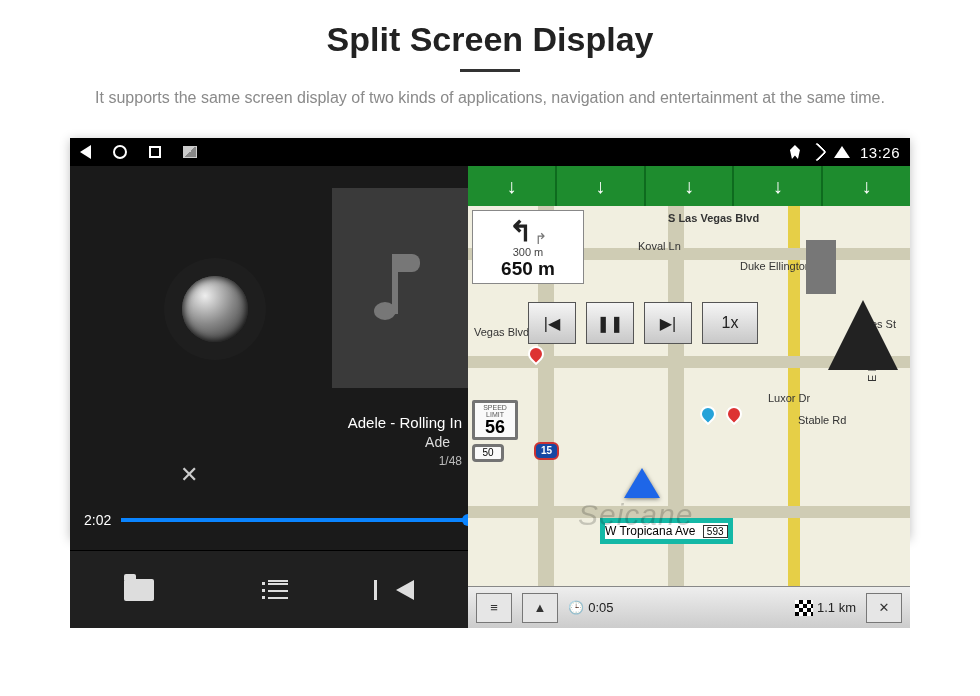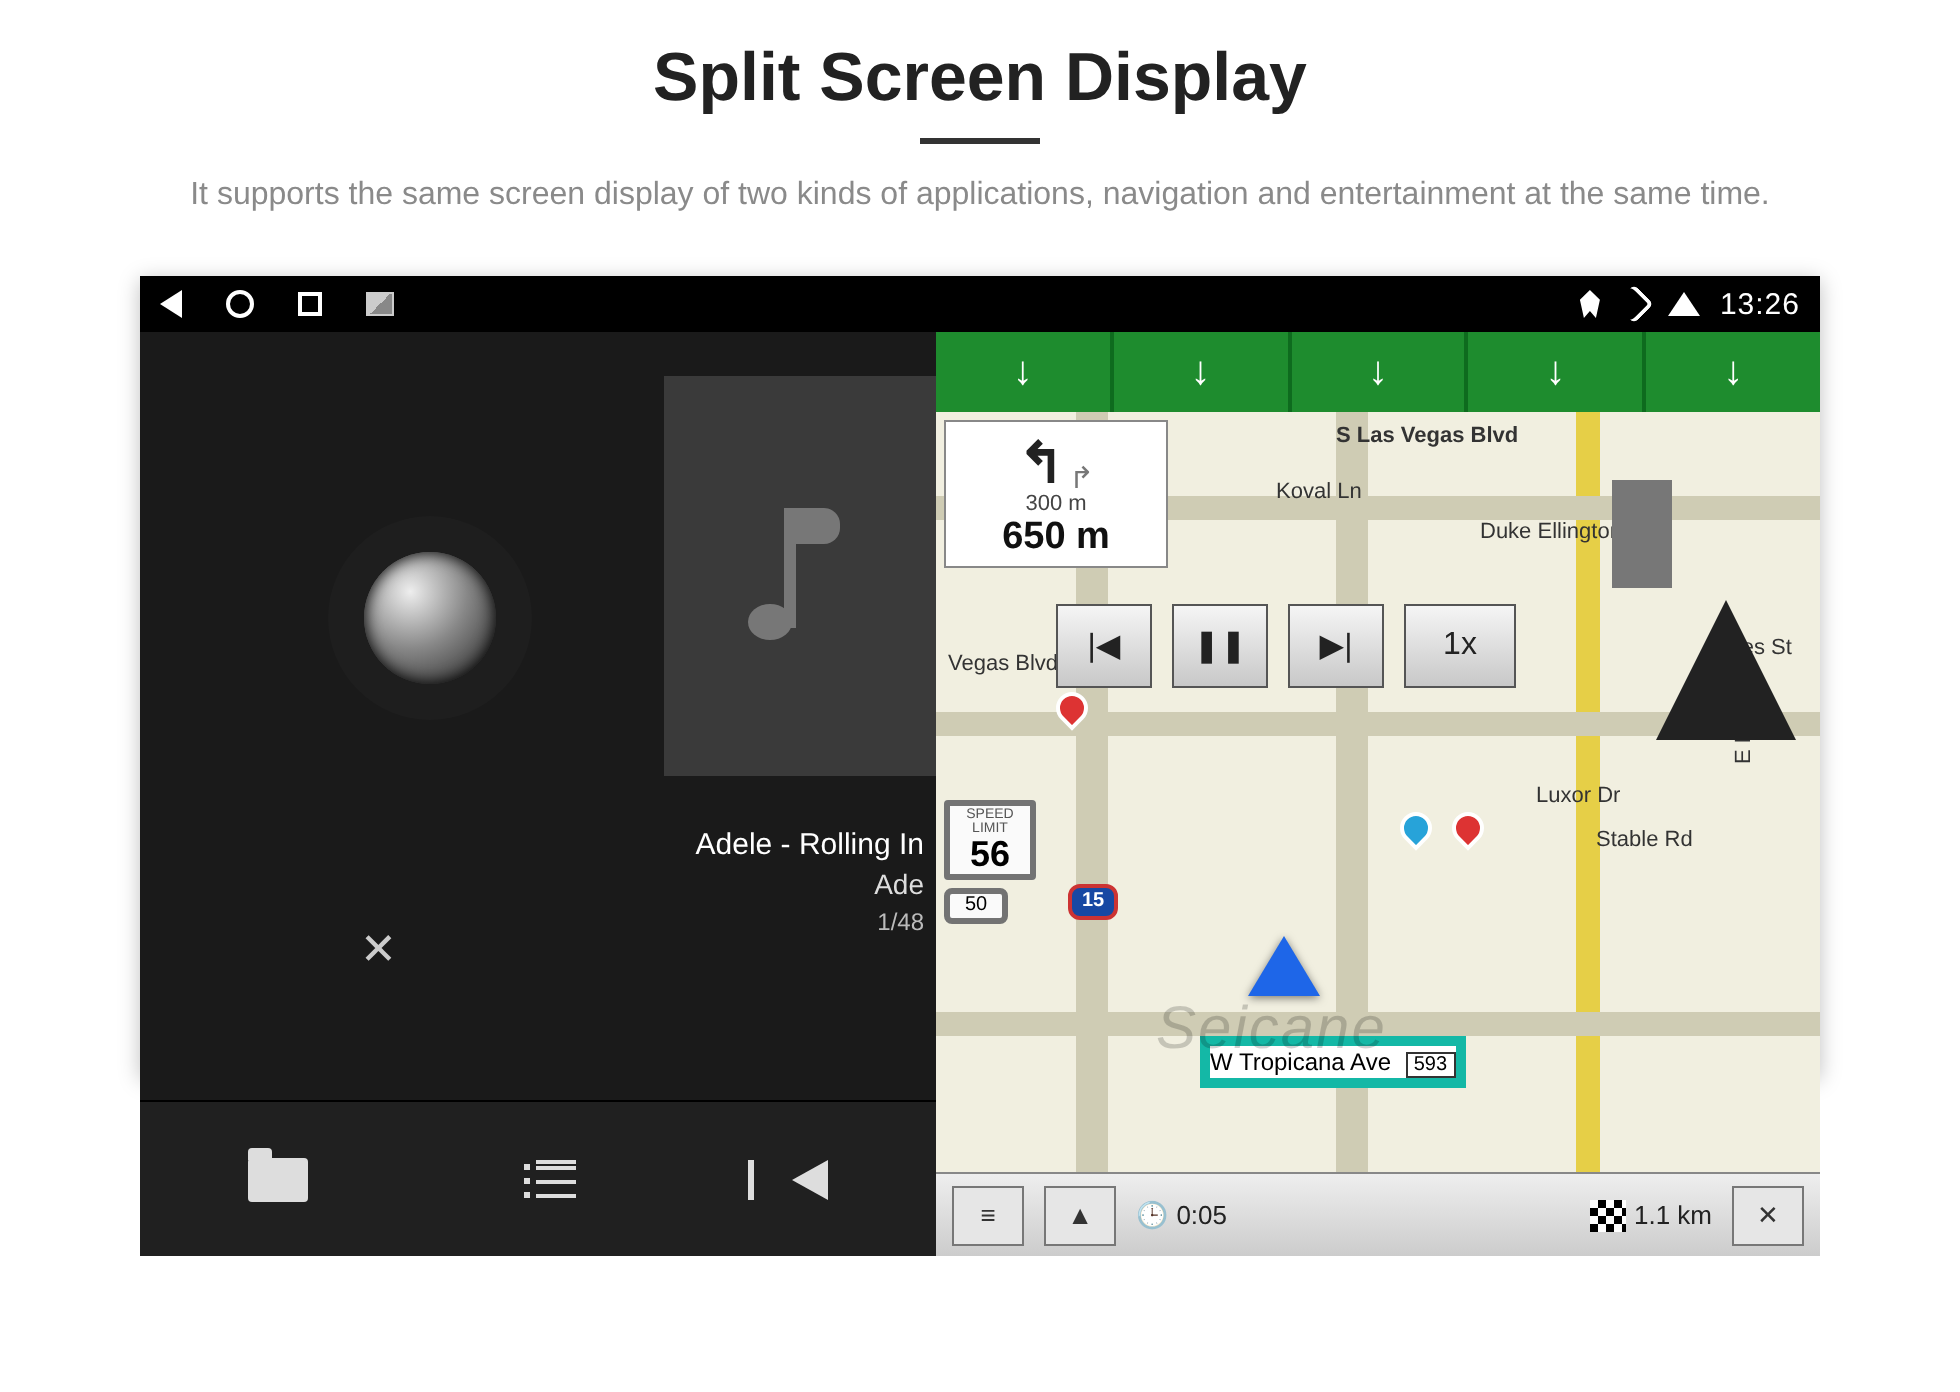--- a/index.html
+++ b/index.html
@@ -22,21 +22,21 @@
 .clock{font-size:15px;letter-spacing:.5px}
 .split{display:flex;height:462px}
 .player{width:398px;background:#1a1a1a;position:relative;color:#fff}
 .art{position:absolute;top:22px;right:0;width:136px;height:200px;background:#3a3a3a;display:flex;align-items:center;justify-content:center}
 .note{width:60px;height:80px;position:relative}
 .note::before{content:"";position:absolute;bottom:8px;left:4px;width:22px;height:18px;background:#777;border-radius:50%}
 .note::after{content:"";position:absolute;bottom:14px;left:22px;width:6px;height:56px;background:#777}
 .note-flag{position:absolute;top:6px;left:22px;width:28px;height:18px;background:#777;border-radius:0 8px 8px 0}
 .knob{position:absolute;top:110px;left:112px;width:66px;height:66px;border-radius:50%;background:radial-gradient(circle at 35% 30%,#eee,#888 45%,#444 80%);box-shadow:inset 0 0 8px #000,0 0 0 18px rgba(255,255,255,.02)}
 .track-title{position:absolute;top:248px;right:6px;text-align:right;font-size:15px}
-.track-artist{position:absolute;top:268px;right:6px;text-align:left;font-size:14px;color:#ddd}
+.track-artist{position:absolute;top:268px;right:18px;text-align:left;font-size:14px;color:#ddd}
 .track-index{position:absolute;top:288px;right:6px;font-size:12px;color:#bbb}
 .shuffle{position:absolute;top:296px;left:110px;font-size:22px;color:#ccc}
 .timebar{position:absolute;top:346px;left:14px;right:0;display:flex;align-items:center;gap:10px}
 .time{font-size:14px}
 .progress{height:4px;background:#0a84ff;flex:1;position:relative}
 .progress::after{content:"";position:absolute;right:-6px;top:-4px;width:12px;height:12px;background:#0a84ff;border-radius:50%}
 .player-controls{position:absolute;bottom:0;left:0;right:0;height:78px;background:#202020;display:flex;align-items:center;justify-content:space-around;border-top:1px solid #000}
 .folder-ico{width:30px;height:22px;background:#ddd;border-radius:2px;position:relative}
 .folder-ico::before{content:"";position:absolute;top:-5px;left:0;width:12px;height:6px;background:#ddd;border-radius:2px 2px 0 0}
 .list-ico{width:26px;height:20px;position:relative}
@@ -117,20 +117,24 @@
         <div class="note">
             <div class="note-flag"></div>
           </div>
       </div>
       <div class="knob"></div>
       <div class="track-title">Adele - Rolling In</div>
       <div class="track-artist">Ade</div>
       <div class="track-index">1/48</div>
       <div class="shuffle">✕</div>
 
+      <div class="timebar">
+        <span class="time">2:02</span>
+        <div class="progress"></div>
+      </div>
 
       <div class="player-controls">
         <div class="folder-ico"></div>
         <div class="list-ico">
             <div class="list-dot"></div>
           </div>
         <div class="prev-ico"></div>
       </div>
     </div>
 

